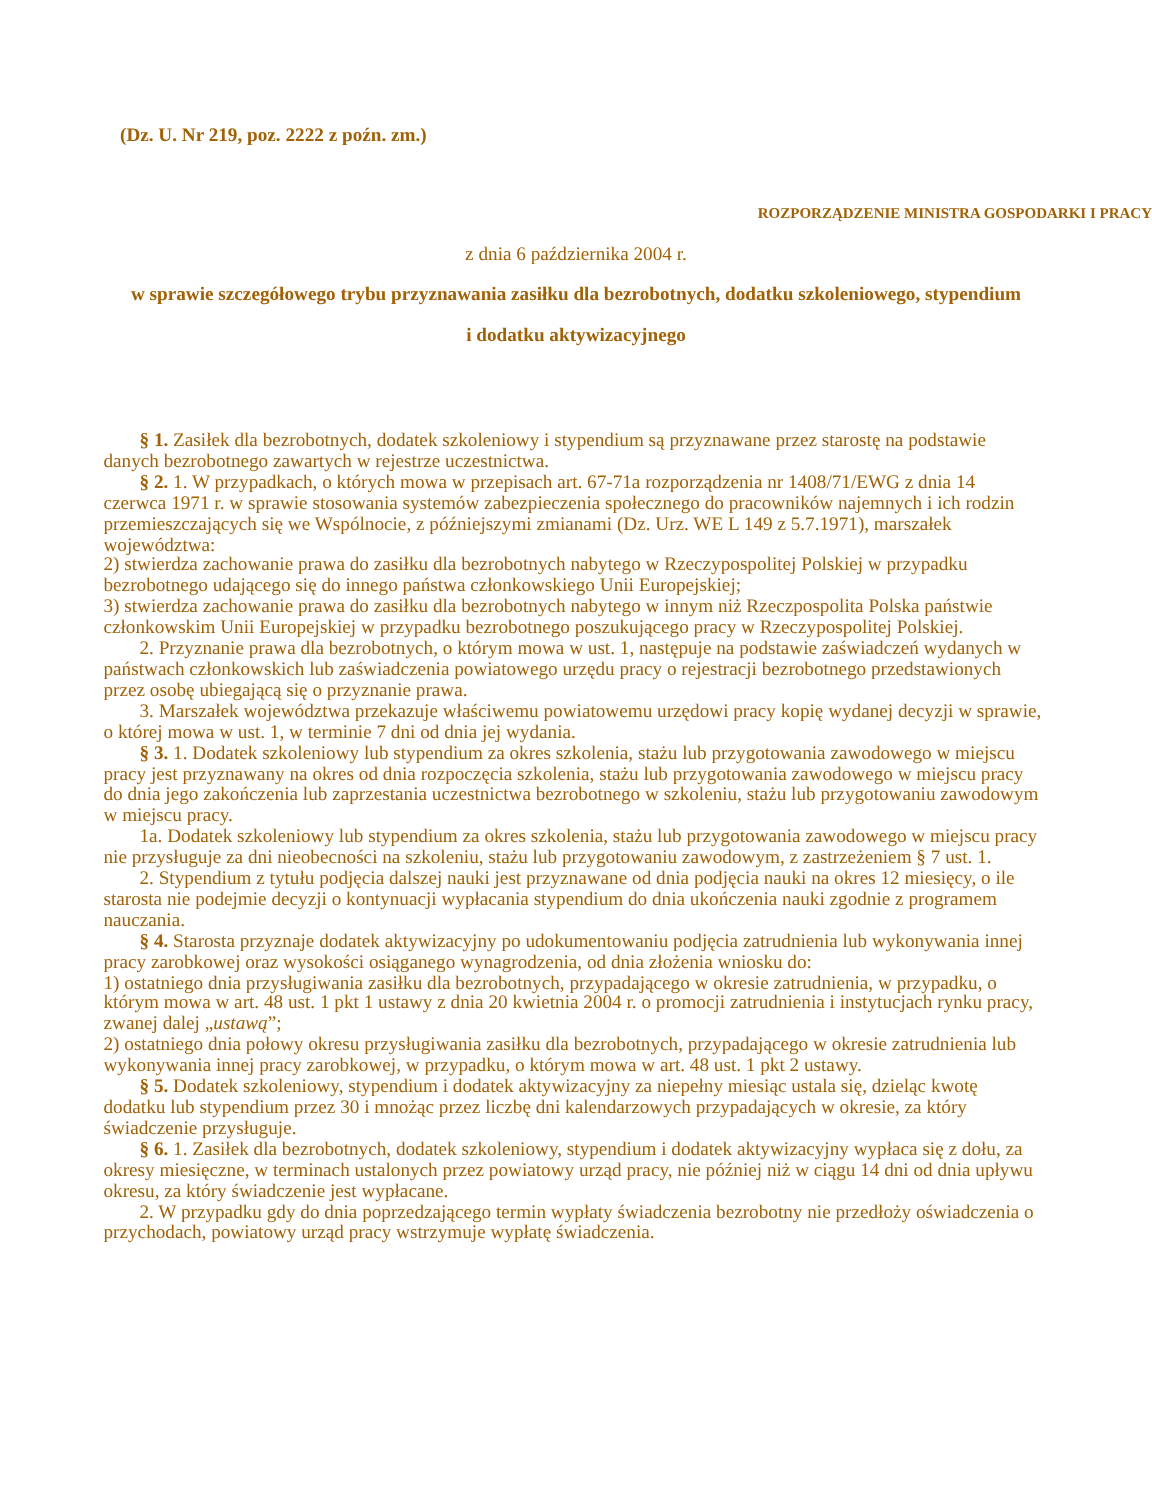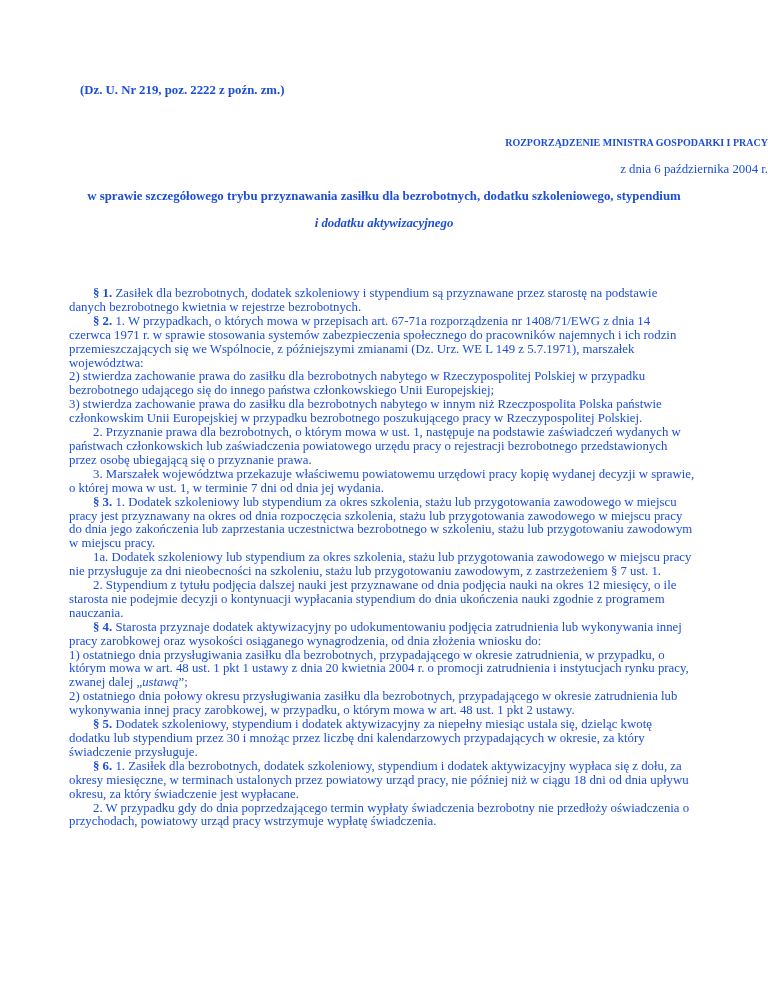--- a/index.html
+++ b/index.html
@@ -5,21 +5,21 @@
   html, body {
     margin: 0;
     padding: 0;
     background: #ffffff;
   }
   .page {
     position: relative;
     width: 768px;
     height: 994px;
     background: #ffffff;
-    color: #1d4ed8;
+    color: #a16207;
     font-family: "Liberation Serif", "DejaVu Serif", serif;
     font-size: 12.8px;
     line-height: 13.9px;
     overflow: hidden;
   }
   .journal-ref {
     position: absolute;
     left: 80px;
     top: 84px;
     font-weight: bold;
@@ -31,38 +31,37 @@
     top: 136px;
     text-align: right;
     font-weight: bold;
     font-size: 10px;
   }
   .doc-date {
     position: absolute;
     left: 0;
     right: 0;
     top: 163px;
-    text-align: right;
+    text-align: center;
   }
   .doc-subject1 {
     position: absolute;
     left: 0;
     right: 0;
     top: 190px;
     text-align: center;
     font-weight: bold;
   }
   .doc-subject2 {
     position: absolute;
     left: 0;
     right: 0;
     top: 217px;
     text-align: center;
     font-weight: bold;
-    font-style: italic;
   }
   .doc-body {
     position: absolute;
     left: 69px;
     top: 287px;
     width: 626px;
   }
   .doc-body p {
     margin: 0;
     padding: 0;
@@ -85,21 +84,21 @@
 
   <div class="doc-date">z dnia 6 października 2004 r.</div>
 
   <div class="doc-subject1">w sprawie szczegółowego trybu przyznawania zasiłku dla bezrobotnych, dodatku szkoleniowego, stypendium</div>
 
   <div class="doc-subject2">i dodatku aktywizacyjnego</div>
 
   <div class="doc-body">
 
 
-    <p class="indent"><b class="lead">§ 1.</b><span> Zasiłek dla bezrobotnych, dodatek szkoleniowy i stypendium są przyznawane przez starostę na podstawie danych bezrobotnego kwietnia w rejestrze bezrobotnych.</span></p>
+    <p class="indent"><b class="lead">§ 1.</b><span> Zasiłek dla bezrobotnych, dodatek szkoleniowy i stypendium są przyznawane przez starostę na podstawie danych bezrobotnego zawartych w rejestrze uczestnictwa.</span></p>
 
     <p class="indent"><b class="lead">§ 2.</b><span> 1. W przypadkach, o których mowa w przepisach art. 67-71a rozporządzenia nr 1408/71/EWG z dnia 14 czerwca 1971 r. w sprawie stosowania systemów zabezpieczenia społecznego do pracowników najemnych i ich rodzin przemieszczających się we Wspólnocie, z późniejszymi zmianami (Dz. Urz. WE L 149 z 5.7.1971), marszałek województwa:</span></p>
 
 
     <p><span>2) stwierdza zachowanie prawa do zasiłku dla bezrobotnych nabytego w Rzeczypospolitej Polskiej w przypadku bezrobotnego udającego się do innego państwa członkowskiego Unii Europejskiej;</span></p>
 
     <p><span>3) stwierdza zachowanie prawa do zasiłku dla bezrobotnych nabytego w innym niż Rzeczpospolita Polska państwie członkowskim Unii Europejskiej w przypadku bezrobotnego poszukującego pracy w Rzeczypospolitej Polskiej.</span></p>
 
     <p class="indent"><span>2. Przyznanie prawa dla bezrobotnych, o którym mowa w ust. 1, następuje na podstawie zaświadczeń wydanych w państwach członkowskich lub zaświadczenia powiatowego urzędu pracy o rejestracji bezrobotnego przedstawionych przez osobę ubiegającą się o przyznanie prawa.</span></p>
 
@@ -112,20 +111,20 @@
     <p class="indent"><span>2. Stypendium z tytułu podjęcia dalszej nauki jest przyznawane od dnia podjęcia nauki na okres 12 miesięcy, o ile starosta nie podejmie decyzji o kontynuacji wypłacania stypendium do dnia ukończenia nauki zgodnie z programem nauczania.</span></p>
 
     <p class="indent"><b class="lead">§ 4.</b><span> Starosta przyznaje dodatek aktywizacyjny po udokumentowaniu podjęcia zatrudnienia lub wykonywania innej pracy zarobkowej oraz wysokości osiąganego wynagrodzenia, od dnia złożenia wniosku do:</span></p>
 
     <p><span>1) ostatniego dnia przysługiwania zasiłku dla bezrobotnych, przypadającego w okresie zatrudnienia, w przypadku, o którym mowa w art. 48 ust. 1 pkt 1 ustawy z dnia 20 kwietnia 2004 r. o promocji zatrudnienia i instytucjach rynku pracy, zwanej dalej „</span><i>ustawą</i><span>”;</span></p>
 
     <p><span>2) ostatniego dnia połowy okresu przysługiwania zasiłku dla bezrobotnych, przypadającego w okresie zatrudnienia lub wykonywania innej pracy zarobkowej, w przypadku, o którym mowa w art. 48 ust. 1 pkt 2 ustawy.</span></p>
 
     <p class="indent"><b class="lead">§ 5.</b><span> Dodatek szkoleniowy, stypendium i dodatek aktywizacyjny za niepełny miesiąc ustala się, dzieląc kwotę dodatku lub stypendium przez 30 i mnożąc przez liczbę dni kalendarzowych przypadających w okresie, za który świadczenie przysługuje.</span></p>
 
-    <p class="indent"><b class="lead">§ 6.</b><span> 1. Zasiłek dla bezrobotnych, dodatek szkoleniowy, stypendium i dodatek aktywizacyjny wypłaca się z dołu, za okresy miesięczne, w terminach ustalonych przez powiatowy urząd pracy, nie później niż w ciągu 18 dni od dnia upływu okresu, za który świadczenie jest wypłacane.</span></p>
+    <p class="indent"><b class="lead">§ 6.</b><span> 1. Zasiłek dla bezrobotnych, dodatek szkoleniowy, stypendium i dodatek aktywizacyjny wypłaca się z dołu, za okresy miesięczne, w terminach ustalonych przez powiatowy urząd pracy, nie później niż w ciągu 14 dni od dnia upływu okresu, za który świadczenie jest wypłacane.</span></p>
 
     <p class="indent"><span>2. W przypadku gdy do dnia poprzedzającego termin wypłaty świadczenia bezrobotny nie przedłoży oświadczenia o przychodach, powiatowy urząd pracy wstrzymuje wypłatę świadczenia.</span></p>
 
 
   </div>
 
 </div>
 
 </body></html>

